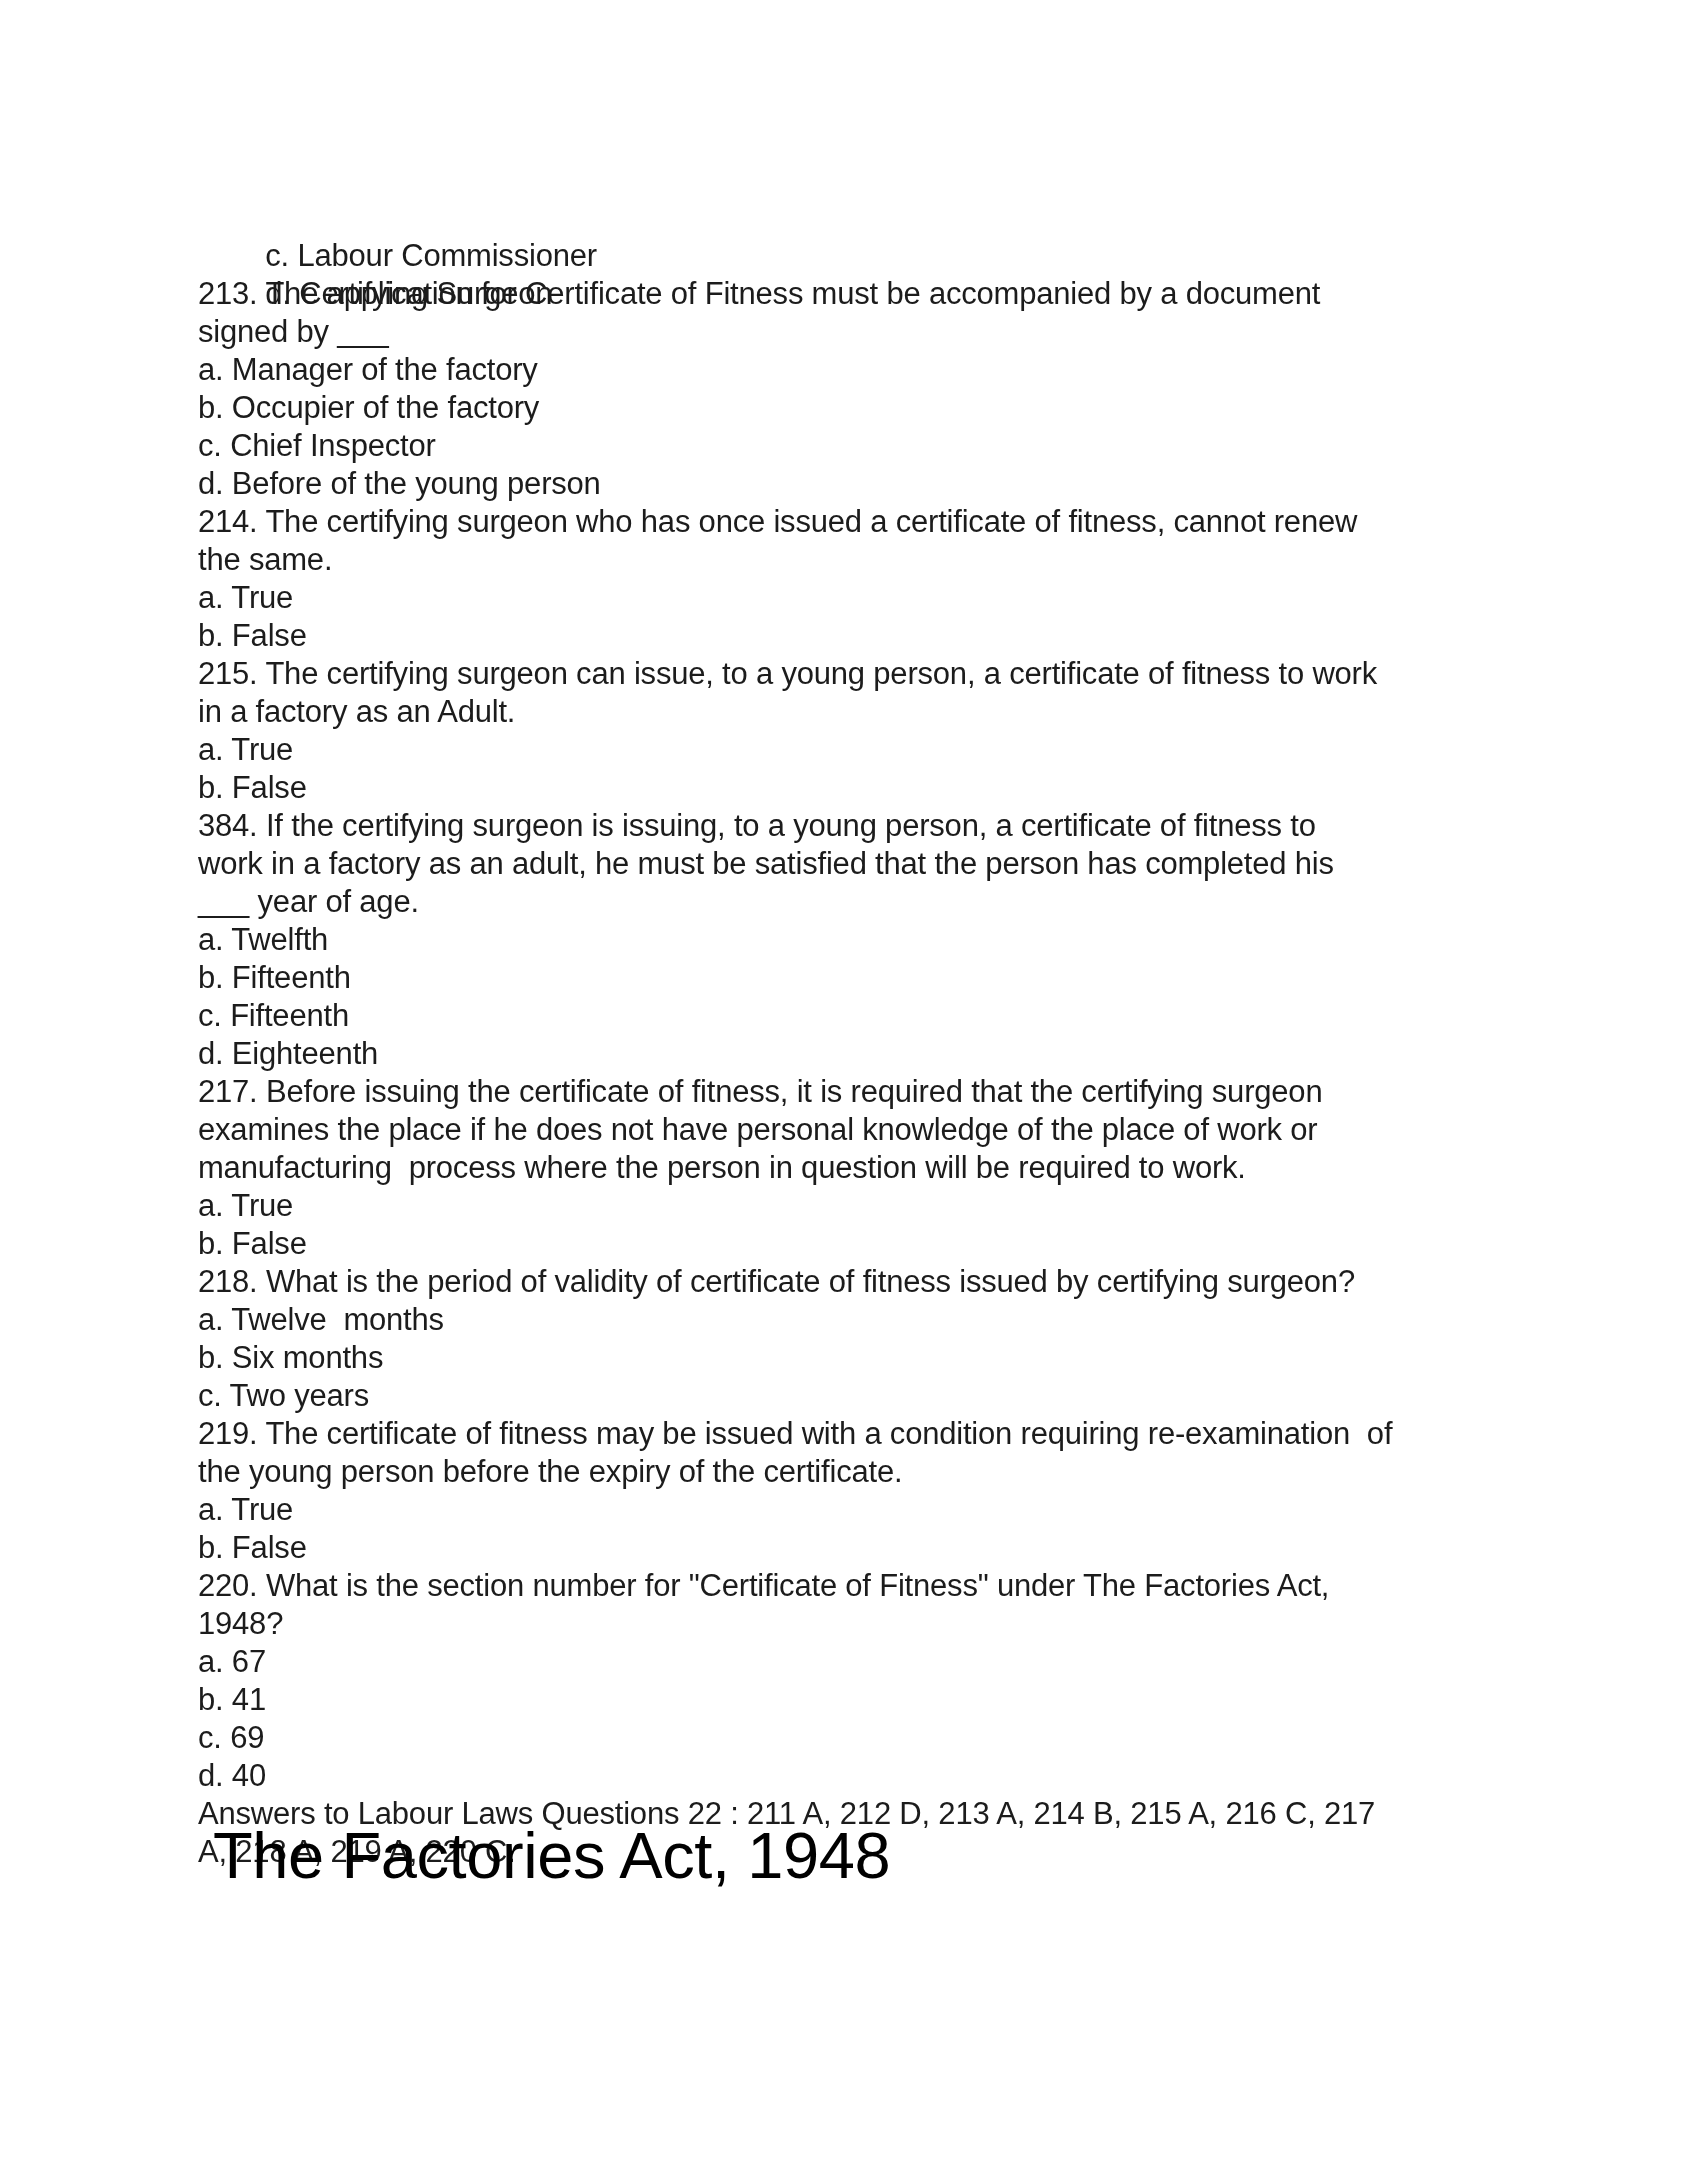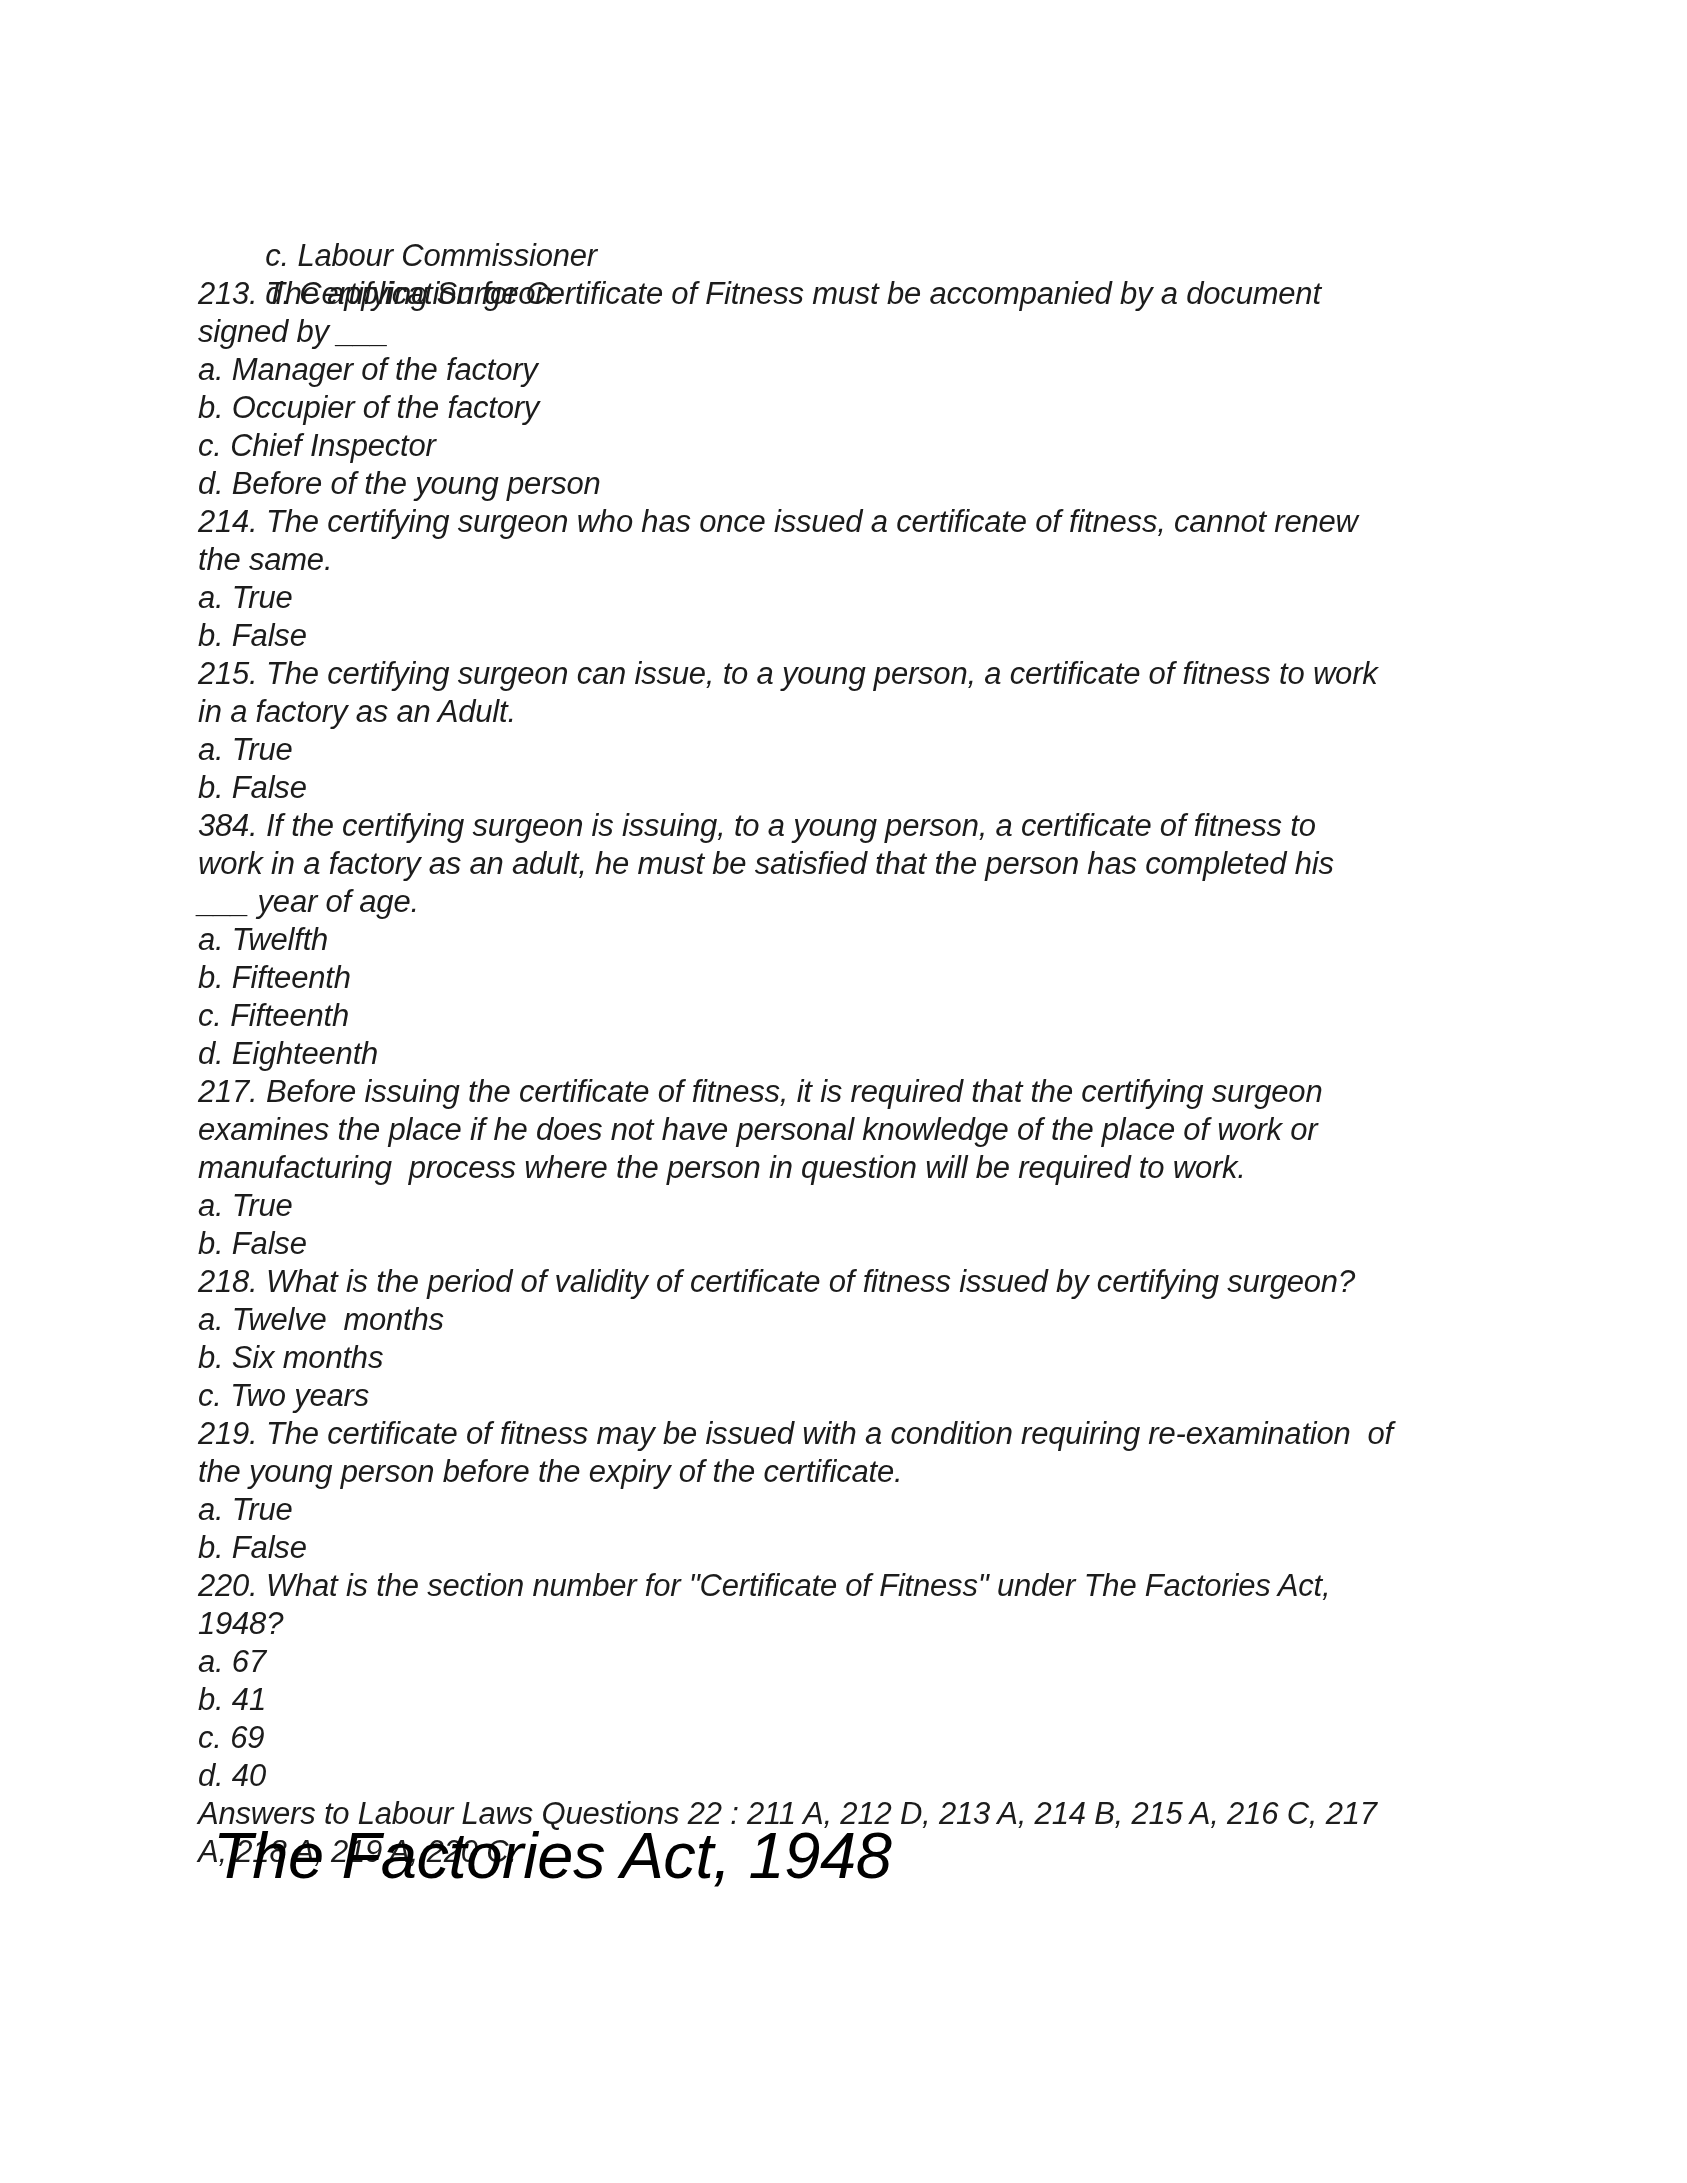--- a/index.html
+++ b/index.html
@@ -14,21 +14,20 @@
     overflow: hidden;
     font-family: "Liberation Sans", sans-serif;
     color: #1c1c1c;
   }
   .page {
     position: absolute;
     left: 0; top: 0;
     width: 1687px;
     height: 1919px;
     background: #ffffff;
-    font-style: italic;
   }
   .body-text {
     position: absolute;
     left: 198px;
     top: 199px;
     width: 1335px;
     font-size: 31px;
     line-height: 38px;
     letter-spacing: -0.2px;
   }

